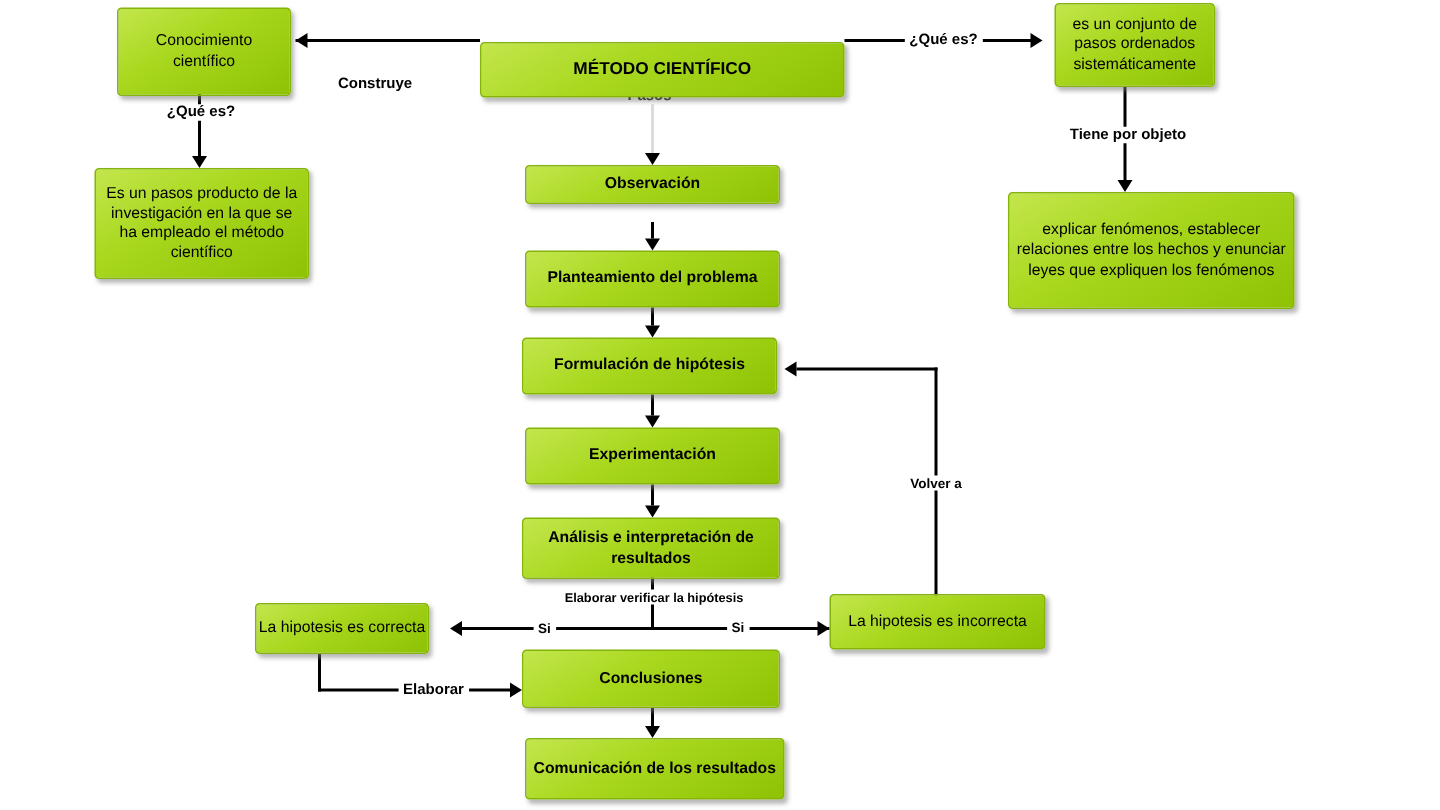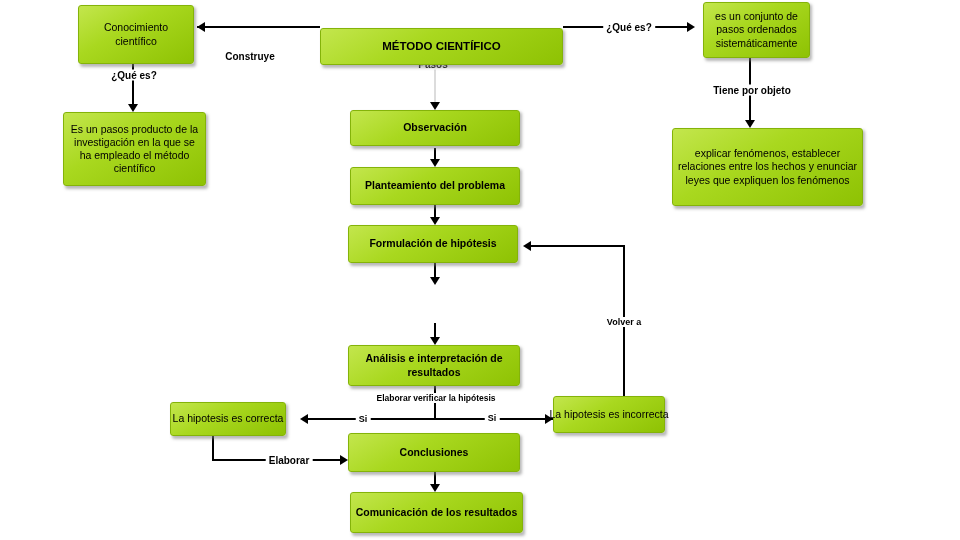--- a/index.html
+++ b/index.html
@@ -72,22 +72,23 @@
   <div class="lbl lbl-xs" style="left:436px;top:398px;">Elaborar verificar la hipótesis</div>
   <div class="lbl lbl-sm" style="left:363px;top:419px;">Si</div>
   <div class="lbl lbl-sm" style="left:492px;top:418px;">Si</div>
   <div class="lbl" style="left:289px;top:460px;">Elaborar</div>
 
   <div class="node" style="left:78px;top:5px;width:116px;height:59px;">Conocimiento científico</div>
   <div class="node bold nowrap" style="left:320px;top:8px;width:243px;height:37px;font-size:11.5px;margin-top:20px;">MÉTODO CIENTÍFICO</div>
   <div class="node" style="left:703px;top:2px;width:107px;height:56px;">es un conjunto de pasos ordenados sistemáticamente</div>
   <div class="node" style="left:63px;top:112px;width:143px;height:74px;">Es un pasos producto de la investigación en la que se ha empleado el método científico</div>
   <div class="node" style="left:672px;top:128px;width:191px;height:78px;">explicar fenómenos, establecer relaciones entre los hechos y enunciar leyes que expliquen los fenómenos</div>
-  <div class="node bold nowrap" style="left:350px;top:110px;width:170px;height:36px;">Observación</div>
+  <div class="node bold nowrap" style="left:350px;top:110px;width:170px;height:26px;">Observación</div>
   <div class="node bold nowrap" style="left:350px;top:167px;width:170px;height:38px;">Planteamiento del problema</div>
   <div class="node bold nowrap" style="left:348px;top:225px;width:170px;height:38px;">Formulación de hipótesis</div>
+  <div class="node bold nowrap" style="left:350px;top:285px;width:170px;height:38px;">Experimentación</div>
   <div class="node bold" style="left:348px;top:345px;width:172px;height:41px;">Análisis e interpretación de resultados</div>
   <div class="node nowrap" style="left:170px;top:402px;width:116px;height:34px;">La hipotesis es correcta</div>
-  <div class="node nowrap" style="left:553px;top:396px;width:112px;height:37px;">La hipotesis es incorrecta</div>
+  <div class="node nowrap" style="left:553px;top:396px;width:144px;height:37px;">La hipotesis es incorrecta</div>
   <div class="node bold nowrap" style="left:348px;top:433px;width:172px;height:39px;">Conclusiones</div>
   <div class="node bold nowrap" style="left:350px;top:492px;width:173px;height:41px;">Comunicación de los resultados</div>
 
 </div>
 
 </body></html>

